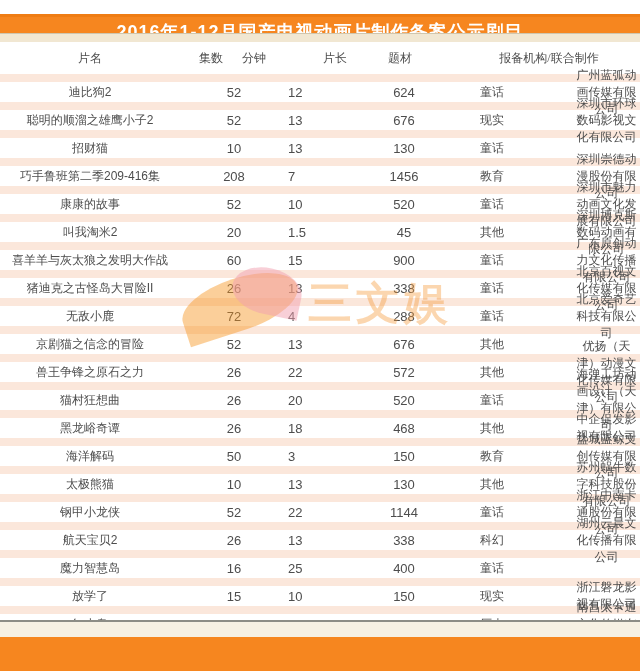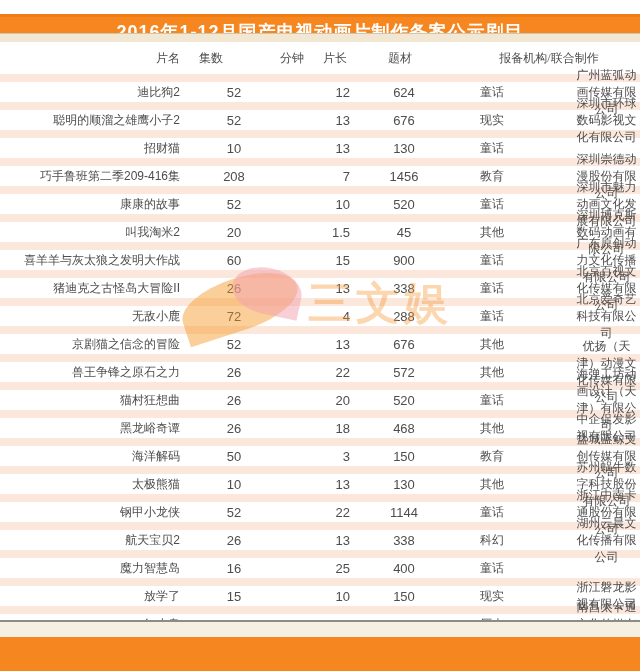--- a/index.html
+++ b/index.html
@@ -23,23 +23,23 @@
   .table-area{
     position:absolute;left:0;top:42px;width:640px;background:#ffffff;
   }
   .row{
     display:flex;align-items:center;width:640px;box-sizing:border-box;
     color:#4d4d4d;font-size:12px;
   }
   .header-row{height:32px;}
   .data-row{height:20px;gap:23px;}
   .divider{height:8px;width:640px;background:#fbe7db;}
-  .col-name{width:180px;box-sizing:border-box;text-align:right;}
+  .col-name{width:180px;box-sizing:border-box;text-align:center;}
   .col-episodes{width:62px;text-align:center;}
-  .col-minutes{width:62px;text-align:right;}
+  .col-minutes{width:62px;text-align:left;}
   .col-length{width:62px;text-align:center;}
   .col-genre{width:68px;text-align:center;}
   .col-company{flex:1;padding-left:24px;box-sizing:border-box;text-align:center;font-family:Liberation Serif, serif;}
   .num{font-size:13px;}
   .bottom-line{
     position:absolute;left:0;top:620px;width:640px;height:2px;background:#8c8c86;
   }
   .bottom-cream{
     position:absolute;left:0;top:622px;width:640px;height:15px;background:#f6f0e3;
   }

